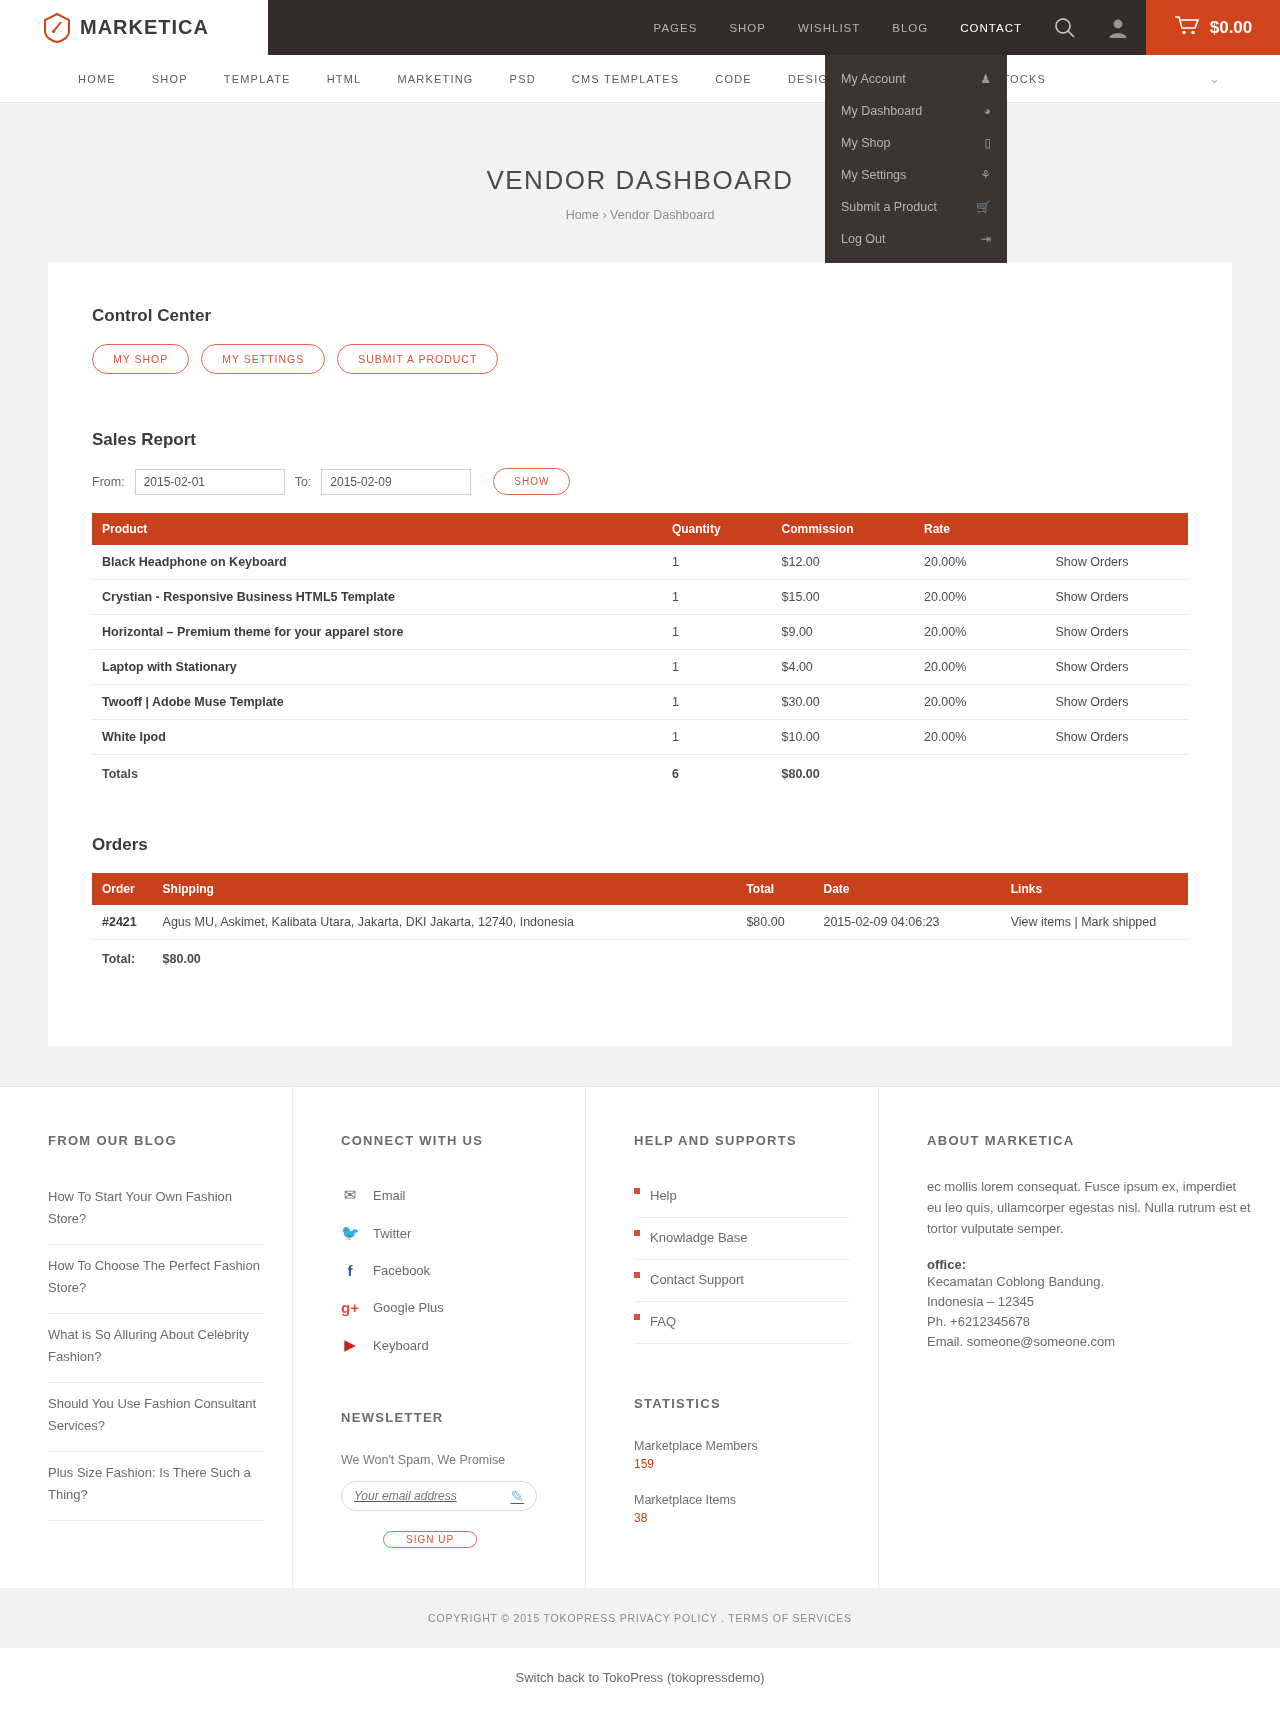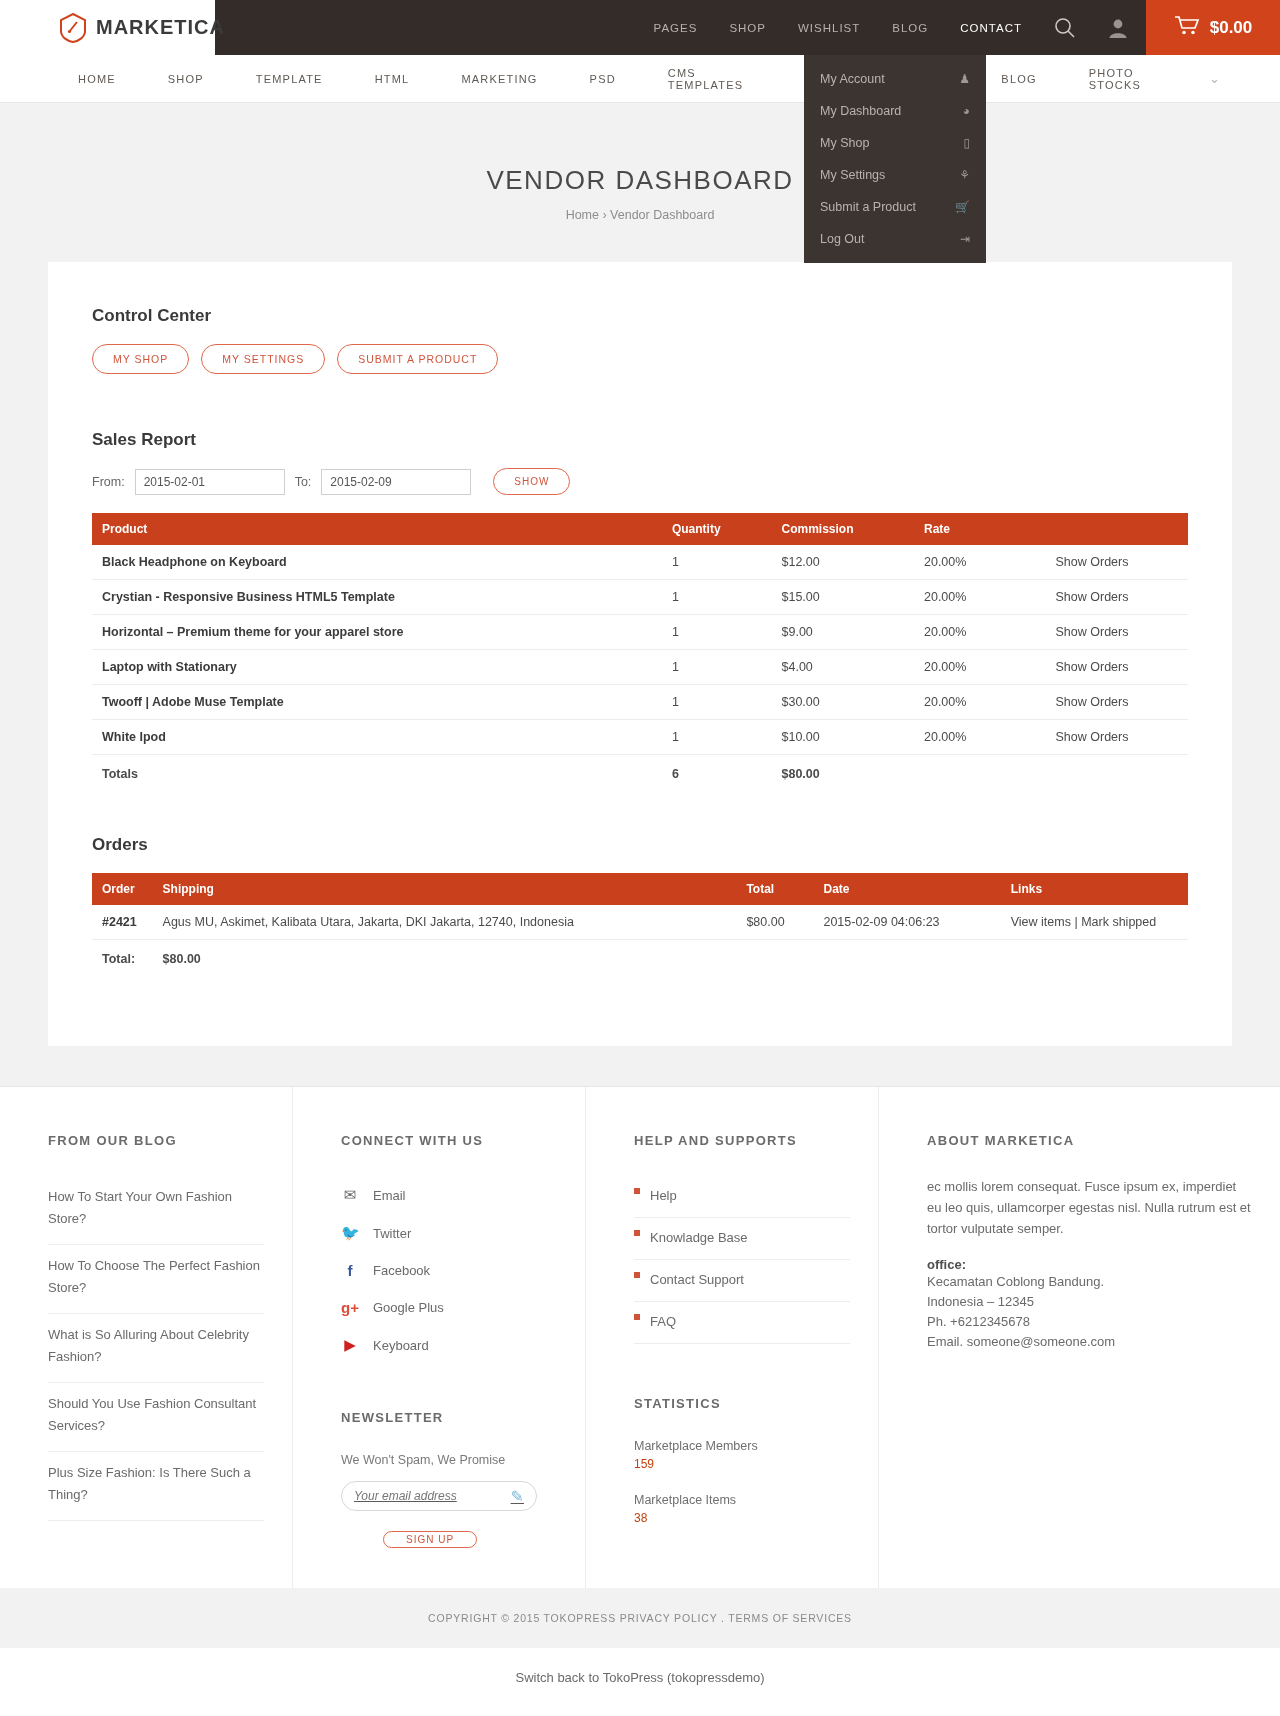--- a/index.html
+++ b/index.html
@@ -13,25 +13,25 @@
 
   
   .topbar {
     height: 55px;
     background: #332c28;
     display: flex;
     align-items: stretch;
     position: relative;
   }
   .logo-box {
-    width: 215px;
+    width: 268px;
     background: #ffffff;
     display: flex;
     align-items: center;
-    padding-left: 60px;
+    padding-left: 44px;
     gap: 10px;
   }
   .logo-mark { width: 26px; height: 30px; position: relative; }
   .logo-mark svg { display: block; }
   .logo-text {
     font-size: 20px;
     letter-spacing: 1px;
     color: #3b3b3b;
     font-weight: bold;
   }
@@ -65,21 +65,21 @@
     gap: 10px;
     color: #fff;
     font-size: 17px;
     font-weight: bold;
   }
 
   
   .dropdown {
     position: absolute;
     top: 55px;
-    left: 804px;
+    left: 825px;
     width: 182px;
     background: #3b3430;
     z-index: 40;
     padding: 8px 0;
   }
   .dropdown .item {
     height: 32px;
     display: flex;
     align-items: center;
     justify-content: space-between;
@@ -90,21 +90,21 @@
   .dropdown .item .di { opacity: .8; font-size: 12px; }
 
   
   .mainnav {
     height: 48px;
     background: #ffffff;
     border-bottom: 1px solid #e6e6e6;
     display: flex;
     align-items: center;
     padding: 0 60px;
-    gap: 16px;
+    gap: 0;
     position: relative;
   }
   .mainnav a {
     color: #5f5954;
     font-size: 11px;
     letter-spacing: 1.2px;
     text-decoration: none;
     padding: 0 18px;
   }
   .mainnav .caret { margin-left: auto; color: #b8b0aa; font-size: 13px; }

